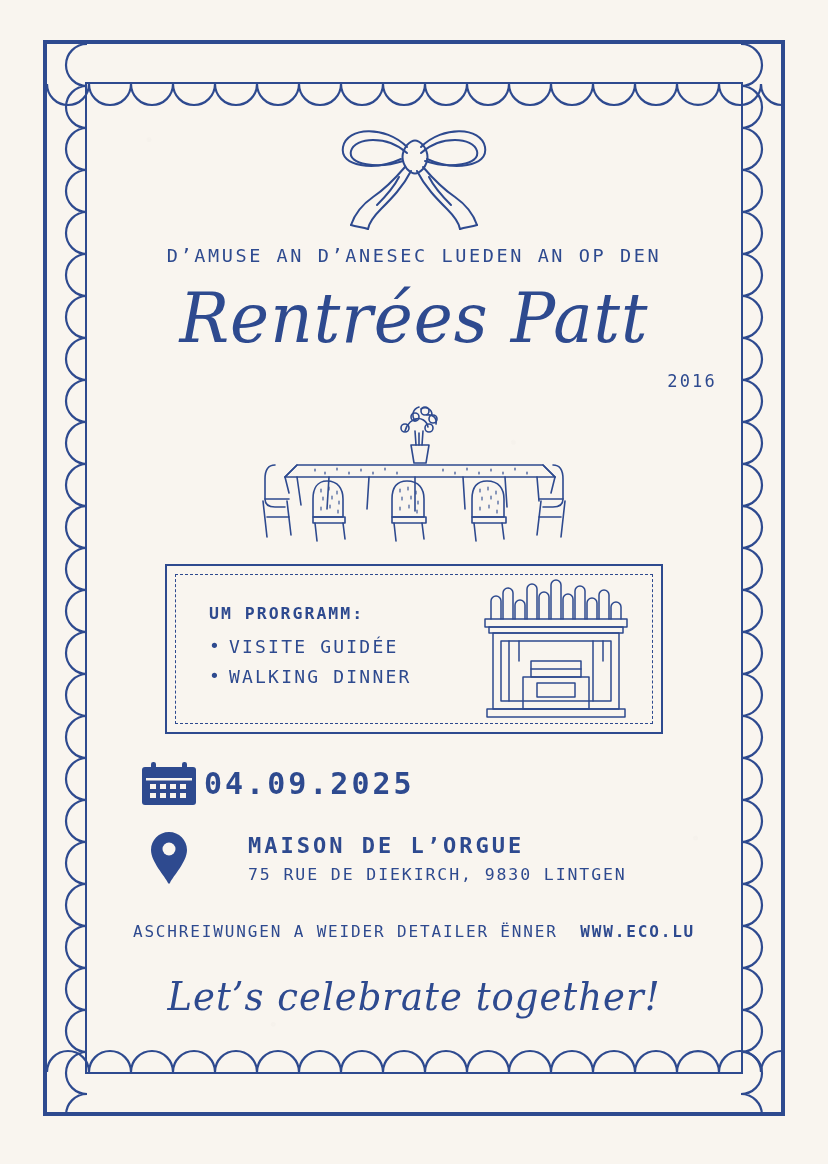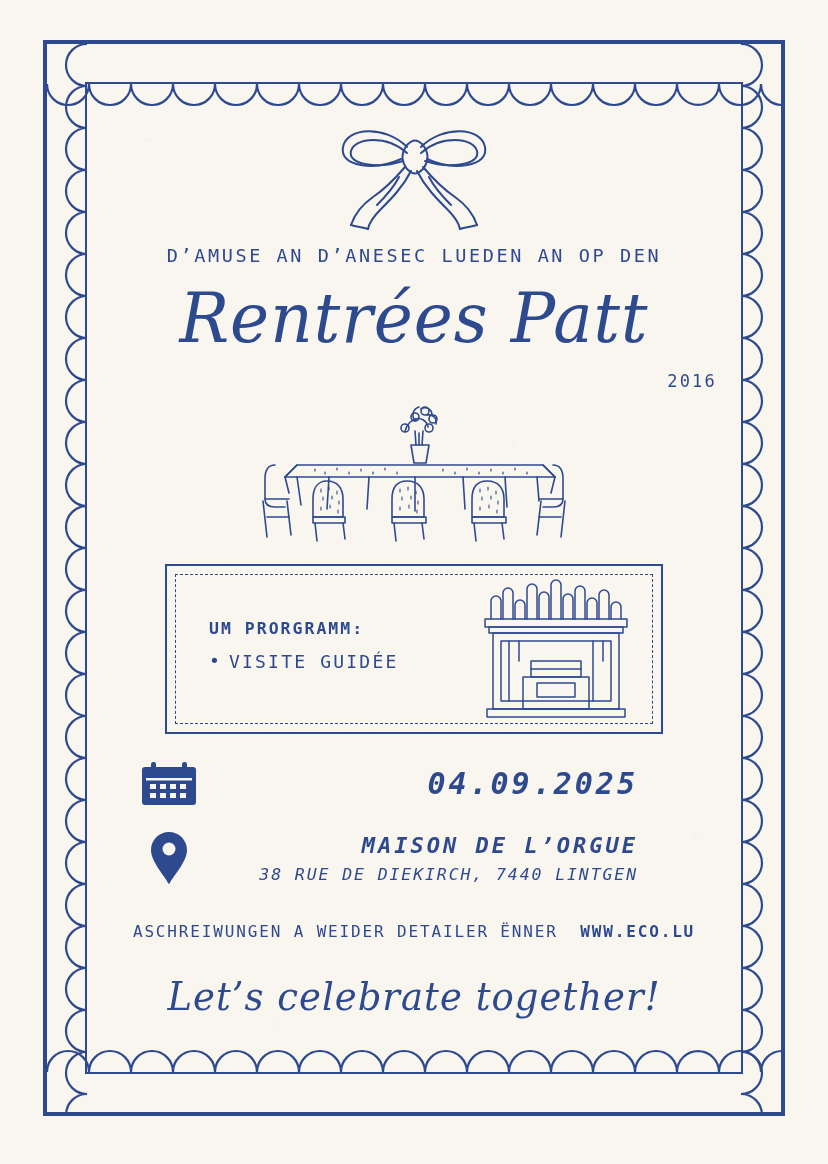--- a/index.html
+++ b/index.html
@@ -194,23 +194,22 @@
     position: relative;
   }
   .row .icon {
     width: 70px;
     display: flex;
     justify-content: center;
     flex: 0 0 70px;
   }
   .row .row-text {
     flex: 1;
-    text-align: right;
+    text-align: left;
     padding-right: 56px;
-    font-style: italic;
   }
   .date-text {
     font-family: "DejaVu Sans Mono", monospace;
     font-weight: bold;
     font-size: 30px;
     letter-spacing: 3px;
   }
   .venue-name {
     font-family: "DejaVu Sans Mono", monospace;
     font-weight: bold;
@@ -358,20 +357,21 @@
         </g>
       </svg>
     </div>
 
     <div class="program-box">
       <div class="program-inner">
         <div class="program-text">
           <div class="program-heading">UM PRORGRAMM:</div>
           <ul class="program-list">
             <li>VISITE GUIDÉE</li>
+            <li>WALKING DINNER</li>
           </ul>
         </div>
         <div class="organ-illu">
           <svg width="160" height="140" viewBox="0 0 160 140" xmlns="http://www.w3.org/2000/svg">
             <g fill="none" stroke="#2e4a8f" stroke-width="1.5" stroke-linecap="round" stroke-linejoin="round">
 
               <path d="M16,40 l0,-18 a5,5 0 0 1 10,0 l0,18"></path>
               <path d="M28,40 l0,-26 a5,5 0 0 1 10,0 l0,26"></path>
               <path d="M40,40 l0,-14 a5,5 0 0 1 10,0 l0,14"></path>
               <path d="M52,40 l0,-30 a5,5 0 0 1 10,0 l0,30"></path>
@@ -433,21 +433,21 @@
 
       <div class="row venue">
         <div class="icon">
           <svg width="40" height="56" viewBox="0 0 40 56" xmlns="http://www.w3.org/2000/svg">
             <path d="M20 2 C10 2 2 10 2 20 C2 32 16 46 19 53 a1.2 1.2 0 0 0 2 0 C24 46 38 32 38 20 C38 10 30 2 20 2 Z" fill="#2e4a8f"></path>
             <circle cx="20" cy="19" r="6.5" fill="#f9f5ef"></circle>
           </svg>
         </div>
         <div class="row-text">
           <div class="venue-name">MAISON DE L’ORGUE</div>
-          <div class="venue-addr">38 RUE DE DIEKIRCH, 7440 LINTGEN</div>
+          <div class="venue-addr">75 RUE DE DIEKIRCH, 9830 LINTGEN</div>
         </div>
       </div>
     </div>
 
     <div class="register-line">
       <span>ASCHREIWUNGEN A WEIDER DETAILER ËNNER </span><span class="url">WWW.ECO.LU</span>
     </div>
 
     <div class="closing">Let’s celebrate together!</div>
 

